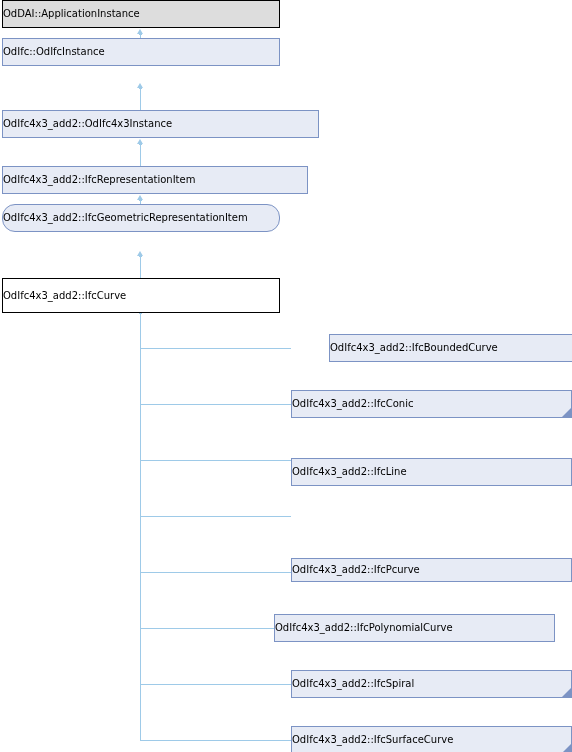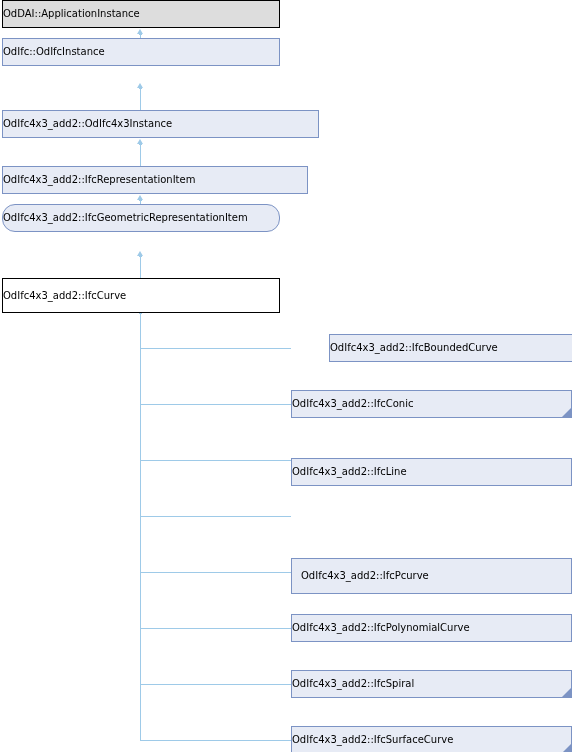--- a/index.html
+++ b/index.html
@@ -163,24 +163,24 @@
       <span class="node-label">OdIfc4x3_add2::IfcBoundedCurve</span>
       <span class="dogear"></span>
     </div>
     <div class="node derived" style="left: 291px; top: 390px; width: 281px; height: 28px;">
       <span class="node-label">OdIfc4x3_add2::IfcConic</span>
       <span class="dogear"></span>
     </div>
     <div class="node derived" style="left: 291px; top: 446px; width: 281px; height: 28px; margin-top: 12px;">
       <span class="node-label">OdIfc4x3_add2::IfcLine</span>
     </div>
-    <div class="node derived" style="left: 291px; top: 558px; width: 281px; height: 36px; padding-left: 9px;">
+    <div class="node derived" style="left: 291px; top: 558px; width: 281px; height: 24px;">
       <span class="node-label">OdIfc4x3_add2::IfcPcurve</span>
     </div>
-    <div class="node derived" style="left: 291px; top: 614px; width: 281px; height: 28px;">
+    <div class="node derived" style="left: 274px; top: 614px; width: 281px; height: 28px;">
       <span class="node-label">OdIfc4x3_add2::IfcPolynomialCurve</span>
     </div>
     <div class="node derived" style="left: 291px; top: 670px; width: 281px; height: 28px;">
       <span class="node-label">OdIfc4x3_add2::IfcSpiral</span>
       <span class="dogear"></span>
     </div>
     <div class="node derived" style="left: 291px; top: 726px; width: 281px; height: 28px;">
       <span class="node-label">OdIfc4x3_add2::IfcSurfaceCurve</span>
       <span class="dogear"></span>
     </div>

